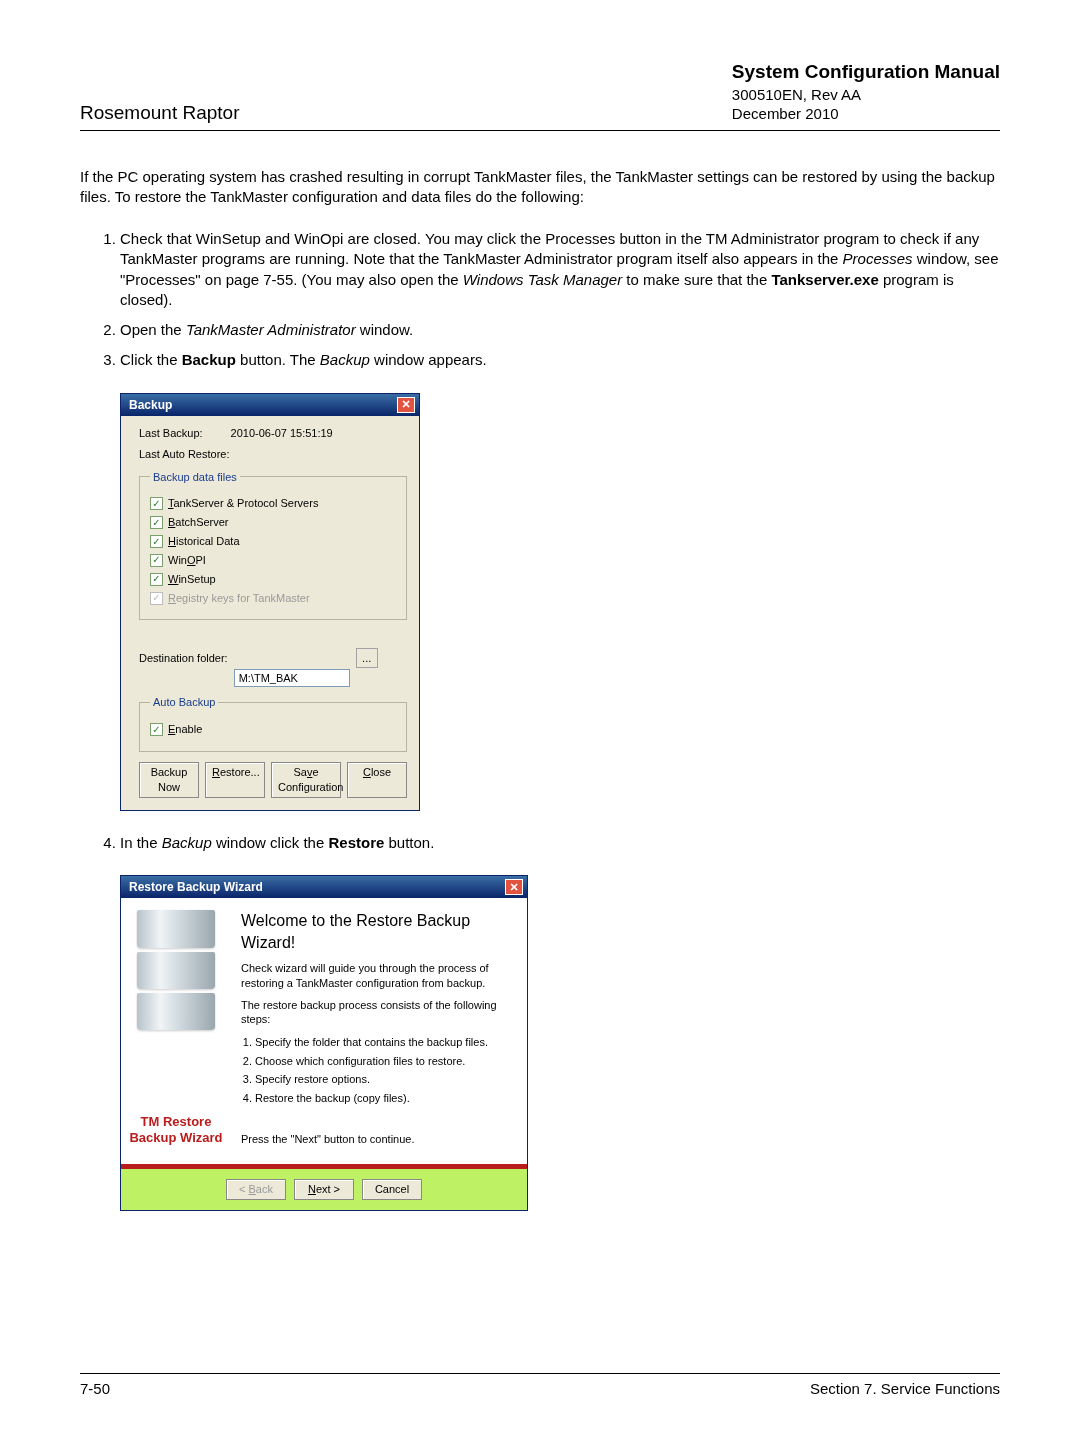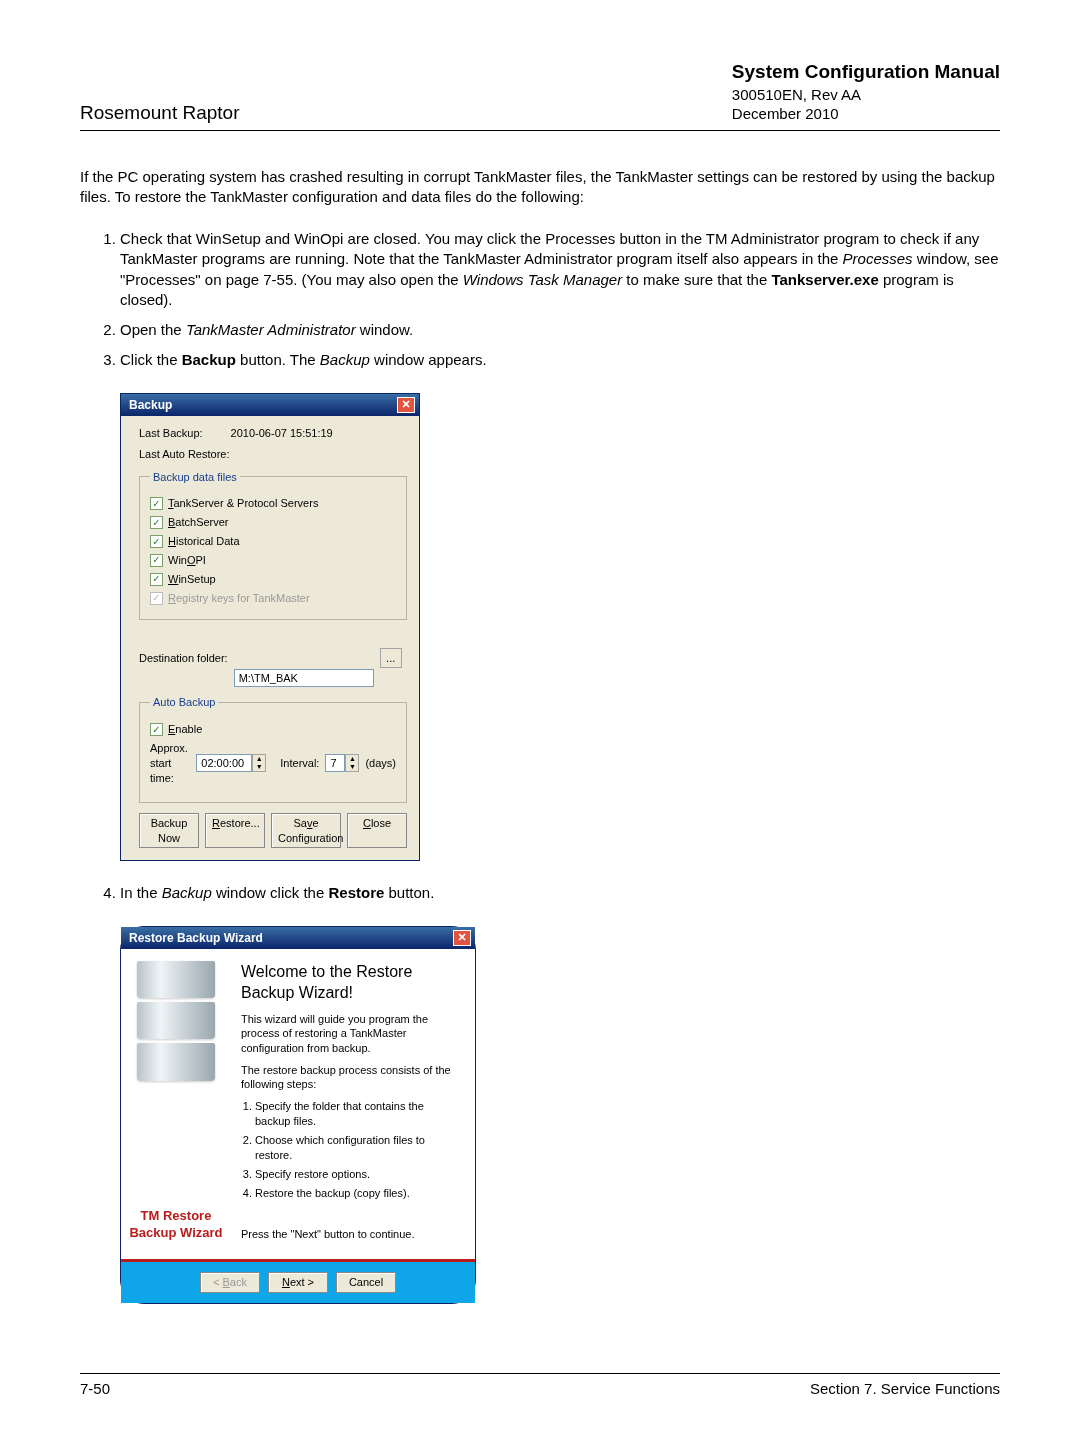--- a/index.html
+++ b/index.html
@@ -137,21 +137,21 @@
     border: 1px solid #888;
     background: #ece9d8;
     font-size: 11px;
     padding: 2px 6px;
     min-width: 60px;
     text-align: center;
     box-shadow: inset 1px 1px 0 #fff;
   }
 
   
-  .dlg-wizard { width: 356px; border-radius: 24px; }
+  .dlg-wizard { width: 408px; }
   .wiz-body { display: flex; background: #fff; padding: 0; }
   .wiz-left {
     width: 110px; background: #fff;
     display: flex; flex-direction: column; justify-content: space-between;
     align-items: center;
     padding: 12px 6px 18px 6px;
   }
   .tank-img {
     width: 78px; height: 120px;
     position: relative;
@@ -165,23 +165,23 @@
   }
   .wiz-left-title {
     color: #b91c1c; font-weight: bold; font-size: 13px; text-align: center; line-height: 1.25;
   }
   .wiz-right { flex: 1; padding: 12px 14px 10px 10px; font-size: 11px; }
   .wiz-h { font-size: 16px; margin-bottom: 8px; font-family: Arial; }
   .wiz-p { margin-bottom: 8px; line-height: 1.3; }
   .wiz-list { padding-left: 14px; margin-bottom: 8px; }
   .wiz-list li { margin-bottom: 4px; }
   .wiz-footer {
-    background: #0ea5e9; padding: 10px 12px;
+    background: #bef264; padding: 10px 12px;
     display: flex; justify-content: center; gap: 8px;
-    border-top: 3px solid #b91c1c;
+    border-top: 5px solid #b91c1c;
   }
   .btn.disabled { color: #9a9a9a; }
 
   .footer {
     position: absolute;
     bottom: 40px;
     left: 80px; right: 80px;
     display: flex; justify-content: space-between;
     border-top: 1px solid #000;
     padding-top: 6px;
@@ -256,49 +256,30 @@
                   <span><span class="underline-letter">W</span>inSetup</span>
                 </div>
               <div class="chk disabled">
                   <span class="chkbox">✓</span>
                   <span><span class="underline-letter">R</span>egistry keys for TankMaster</span>
                 </div>
             </fieldset>
 
             <div class="row">
               <span class="lbl">Destination folder:</span>
-              <span class="txt" style="width:140px;margin-top:41px;">M:\TM_BAK</span>
+              <span class="txt" style="width:116px;margin-top:41px;">M:\TM_BAK</span>
               <span class="browse">...</span>
             </div>
 
             <fieldset class="grp">
               <legend>Auto Backup</legend>
               <div class="chk">
                   <span class="chkbox">✓</span>
                   <span><span class="underline-letter">E</span>nable</span>
                 </div>
-              <div class="row">
-                <span class="lbl">Approx. start time:</span>
-                <span class="spin-wrap">
-                  <span class="txt" style="width:56px;">02:00:00</span>
-                  <span class="spin">
-                      <span>▲</span>
-                      <span>▼</span>
-                    </span>
-                </span>
-                <span class="lbl" style="margin-left:8px;">Interval:</span>
-                <span class="spin-wrap">
-                  <span class="txt" style="width:20px;">7</span>
-                  <span class="spin">
-                      <span>▲</span>
-                      <span>▼</span>
-                    </span>
-                </span>
-                <span class="lbl">(days)</span>
-              </div>
             </fieldset>
 
             <div class="btn-row">
               <span class="btn">Backup Now</span>
               <span class="btn"><span class="underline-letter">R</span>estore...</span>
               <span class="btn">Sa<span class="underline-letter">v</span>e Configuration</span>
               <span class="btn"><span class="underline-letter">C</span>lose</span>
             </div>
           </div>
         </div>
@@ -320,21 +301,21 @@
             <div class="wiz-left">
               <div class="tank-img">
                 <div class="tank"></div>
                 <div class="tank"></div>
                 <div class="tank"></div>
               </div>
               <div class="wiz-left-title">TM Restore Backup Wizard</div>
             </div>
             <div class="wiz-right">
               <div class="wiz-h">Welcome to the Restore Backup Wizard!</div>
-              <div class="wiz-p">This wizard will guide you program the process of restoring a TankMaster configuration from backup.</div>
+              <div class="wiz-p">Check wizard will guide you through the process of restoring a TankMaster configuration from backup.</div>
               <div class="wiz-p">The restore backup process consists of the following steps:</div>
               <ol class="wiz-list">
                 <li>Specify the folder that contains the backup files.</li>
                 <li>Choose which configuration files to restore.</li>
                 <li>Specify restore options.</li>
                 <li>Restore the backup (copy files).</li>
               </ol>
               <div class="wiz-p" style="margin-top:26px;">Press the "Next" button to continue.</div>
             </div>
           </div>

